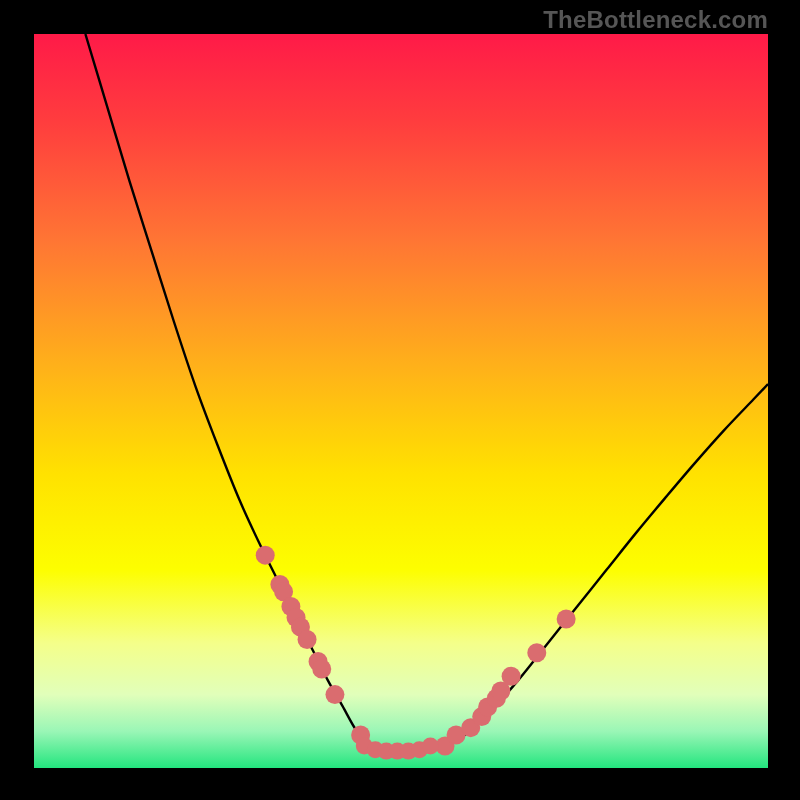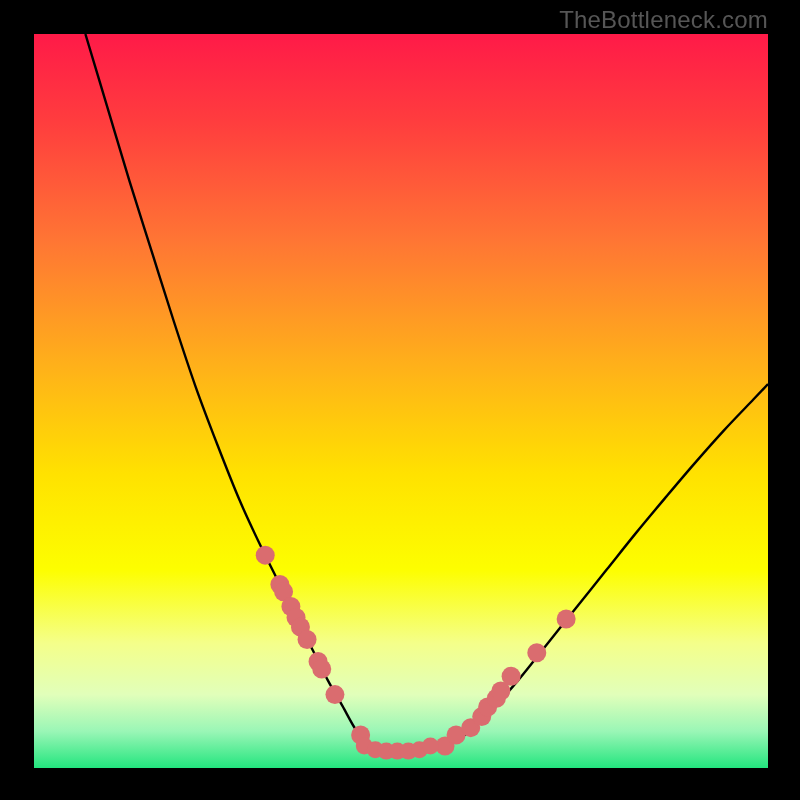--- a/index.html
+++ b/index.html
@@ -24,21 +24,21 @@
     width: 734px;
     height: 734px;
   }
   .watermark {
     position: absolute;
     top: 6px;
     right: 32px;
     font-family: Arial, Helvetica, sans-serif;
     font-size: 24px;
     color: #565656;
-    font-weight: 400;
+    font-weight: 700;
     letter-spacing: 0.2px;
   }
   svg {
     display: block;
   }
 </style>
 </head>
 <body>
 
 <div class="watermark">TheBottleneck.com</div>

